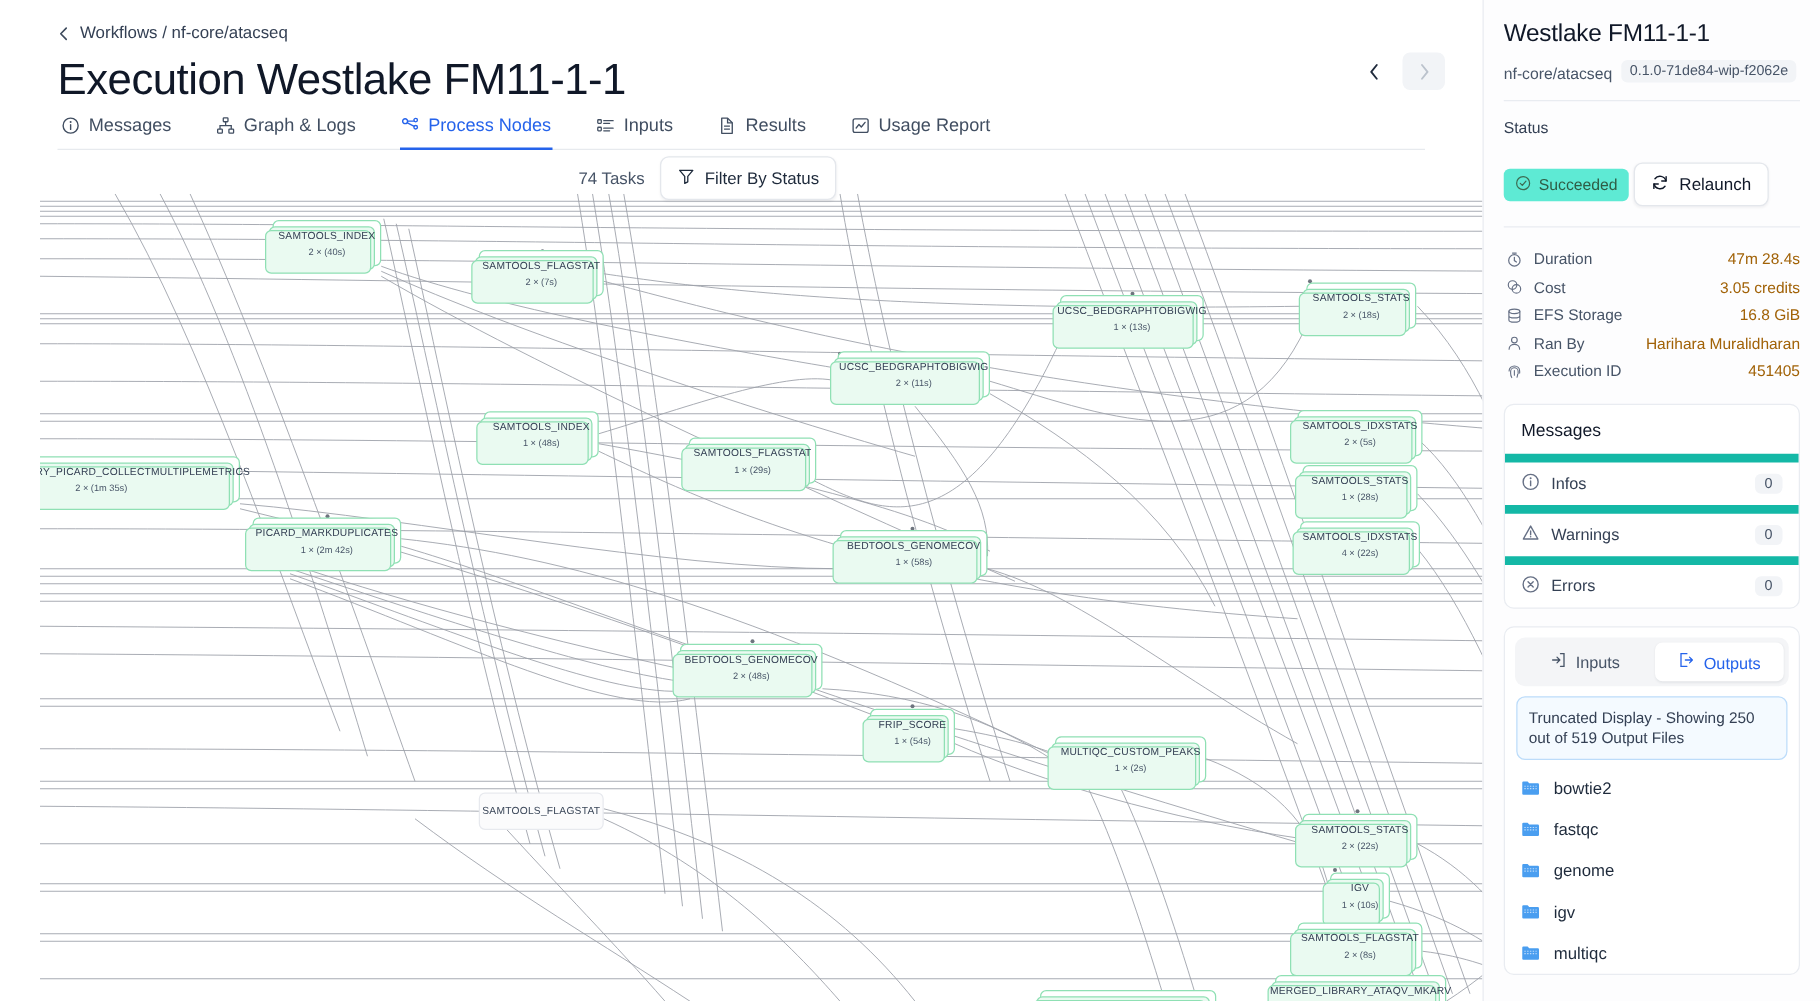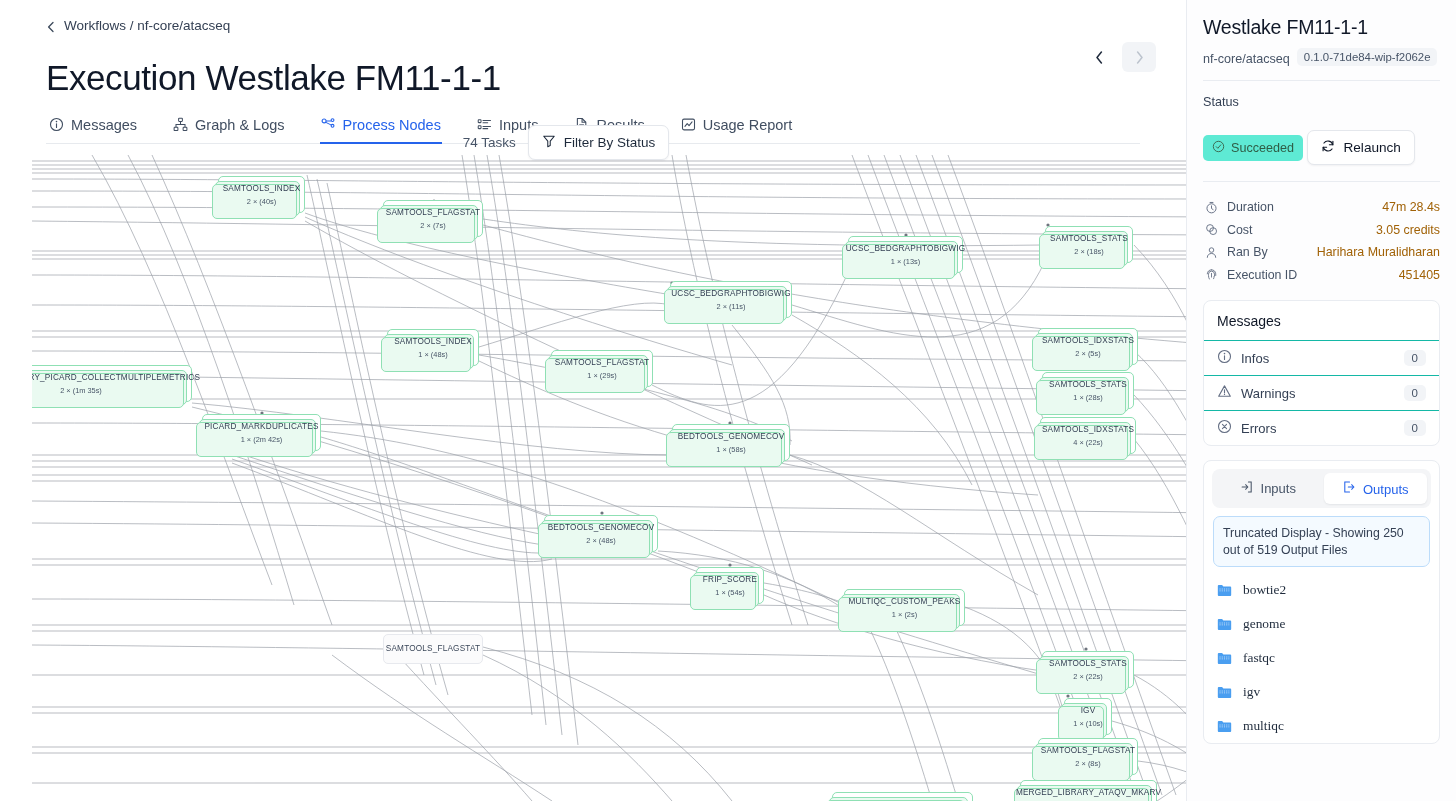--- a/index.html
+++ b/index.html
@@ -17,35 +17,35 @@
     width: 1186px; height: 801px;
     position: relative;
     background: #ffffff;
     overflow: hidden;
   }
   .main-head { padding: 18px 46px 0 46px; }
 
   .breadcrumb {
     display: flex; align-items: center; gap: 8px;
     font-size: 13.5px; color: #3d4a5c;
-    margin-bottom: 22px;
+    margin-bottom: 8px;
     text-align: right;
   }
   .breadcrumb .chev {
     display: inline-block; width: 10px; height: 10px;
     color: #3d4a5c;
   }
   .breadcrumb-text { font-size: 13.5px; color: #344054; }
 
   .page-title {
     font-size: 35px; font-weight: 400;
     letter-spacing: -0.4px;
     color: #101828;
     line-height: 1.3;
-    margin: 2px 0 10px 0;
+    margin: 2px 0 0 0;
   }
 
   .pager {
     position: absolute; top: 42px; right: 30px;
     display: flex; align-items: center; gap: 6px;
   }
   .pager-btn {
     width: 34px; height: 30px; border-radius: 6px;
     display: flex; align-items: center; justify-content: center;
     background: transparent; border: none; cursor: pointer;
@@ -162,21 +162,21 @@
   .meta-row .v { margin-left:auto; color:#a16207; }
 
   .card {
     margin-top: 14px;
     background:#ffffff; border:1px solid #e9ecf1; border-radius:8px;
     overflow:hidden;
   }
   .card-h { font-size:14px; color:#101828; padding:12px 13px 11px 13px; }
   .msg-row {
     display:flex; align-items:center; gap:9px;
-    padding:8px 13px; border-top:1px solid #14b8a6;
+    padding:8px 13px; border-top:7px solid #14b8a6;
     font-size:13px; color:#344054;
   }
   .msg-row .cnt {
     margin-left:auto; background:#f2f4f7; color:#475467;
     border-radius:5px; font-size:11.5px; padding:2px 8px;
   }
 
   .io-card { margin-top: 14px; }
   .io-tabs { display:flex; background:#f4f5f7; border-radius:8px; padding:4px; margin:8px; gap:4px; }
   .io-tab {
@@ -186,21 +186,21 @@
   .io-tab.active { background:#ffffff; color:#2563eb; box-shadow:0 1px 2px rgba(16,24,40,.07);align-items:flex-end; }
 
   .trunc {
     margin: 0 9px; padding: 8px 9px;
     border:1px solid #bcdcfa; background:#f4faff;
     border-radius:7px; font-size:12.3px; color:#344054; line-height:1.35;
   }
   .files { padding: 6px 9px 0 9px; }
   .file-row {
     display:flex; align-items:center; gap:11px;
-    padding: 9px 4px; font-size:13.4px; color:#1e2a3b; cursor:pointer;font-family:Liberation Serif, serif;
+    padding: 9px 4px; font-size:13.4px; color:#1e2a3b; cursor:pointer;
   }
   .folder { width:15px; height:13px; flex:0 0 auto; }
 </style>
 </head>
 <body>
 
 <div class="app">
 
   <div class="main">
 
@@ -559,20 +559,30 @@
               <circle cx="6.2" cy="6.2" r="4.2" fill="none" stroke="#667085" stroke-width="1.15"></circle>
               <circle cx="10" cy="10" r="4.2" fill="none" stroke="#667085" stroke-width="1.15"></circle>
             </svg>
           </span>
         <span class="k">Cost</span>
         <span class="v">3.05 credits</span>
       </div>
       <div class="meta-row">
         <span class="ic">
             <svg width="13" height="13" viewBox="0 0 16 16">
+              <ellipse cx="8" cy="3.8" rx="5.4" ry="2.2" fill="none" stroke="#667085" stroke-width="1.15"></ellipse>
+              <path d="M2.6 3.8v8.4c0 1.2 2.4 2.2 5.4 2.2s5.4-1 5.4-2.2V3.8M2.6 8c0 1.2 2.4 2.2 5.4 2.2s5.4-1 5.4-2.2" fill="none" stroke="#667085" stroke-width="1.15"></path>
+            </svg>
+          </span>
+        <span class="k">EFS Storage</span>
+        <span class="v">16.8 GiB</span>
+      </div>
+      <div class="meta-row">
+        <span class="ic">
+            <svg width="13" height="13" viewBox="0 0 16 16">
               <circle cx="8" cy="5" r="2.8" fill="none" stroke="#667085" stroke-width="1.15"></circle>
               <path d="M2.8 14c0-3 2.4-4.8 5.2-4.8S13.2 11 13.2 14" fill="none" stroke="#667085" stroke-width="1.15" stroke-linecap="round"></path>
             </svg>
           </span>
         <span class="k">Ran By</span>
         <span class="v">Harihara Muralidharan</span>
       </div>
       <div class="meta-row">
         <span class="ic">
             <svg width="13" height="13" viewBox="0 0 16 16">
@@ -640,29 +650,29 @@
                 <path d="M2.6 7.4h10.6" stroke="#bfdcfa" stroke-width="1" stroke-dasharray="1.2 1.2"></path>
               </svg></span>
             <span>bowtie2</span>
           </div>
           <div class="file-row">
             <span class="folder"><svg width="15" height="13" viewBox="0 0 16 14">
                 <path d="M.8 2.2a1 1 0 0 1 1-1h3.6l1.4 1.6h7.4a1 1 0 0 1 1 1v8a1 1 0 0 1-1 1H1.8a1 1 0 0 1-1-1z" fill="#4a9ef0"></path>
                 <path d="M2.6 5.4h10.6" stroke="#bfdcfa" stroke-width="1" stroke-dasharray="1.2 1.2"></path>
                 <path d="M2.6 7.4h10.6" stroke="#bfdcfa" stroke-width="1" stroke-dasharray="1.2 1.2"></path>
               </svg></span>
-            <span>genome</span>
+            <span>fastqc</span>
           </div>
           <div class="file-row">
             <span class="folder"><svg width="15" height="13" viewBox="0 0 16 14">
                 <path d="M.8 2.2a1 1 0 0 1 1-1h3.6l1.4 1.6h7.4a1 1 0 0 1 1 1v8a1 1 0 0 1-1 1H1.8a1 1 0 0 1-1-1z" fill="#4a9ef0"></path>
                 <path d="M2.6 5.4h10.6" stroke="#bfdcfa" stroke-width="1" stroke-dasharray="1.2 1.2"></path>
                 <path d="M2.6 7.4h10.6" stroke="#bfdcfa" stroke-width="1" stroke-dasharray="1.2 1.2"></path>
               </svg></span>
-            <span>fastqc</span>
+            <span>genome</span>
           </div>
           <div class="file-row">
             <span class="folder"><svg width="15" height="13" viewBox="0 0 16 14">
                 <path d="M.8 2.2a1 1 0 0 1 1-1h3.6l1.4 1.6h7.4a1 1 0 0 1 1 1v8a1 1 0 0 1-1 1H1.8a1 1 0 0 1-1-1z" fill="#4a9ef0"></path>
                 <path d="M2.6 5.4h10.6" stroke="#bfdcfa" stroke-width="1" stroke-dasharray="1.2 1.2"></path>
                 <path d="M2.6 7.4h10.6" stroke="#bfdcfa" stroke-width="1" stroke-dasharray="1.2 1.2"></path>
               </svg></span>
             <span>igv</span>
           </div>
           <div class="file-row">

